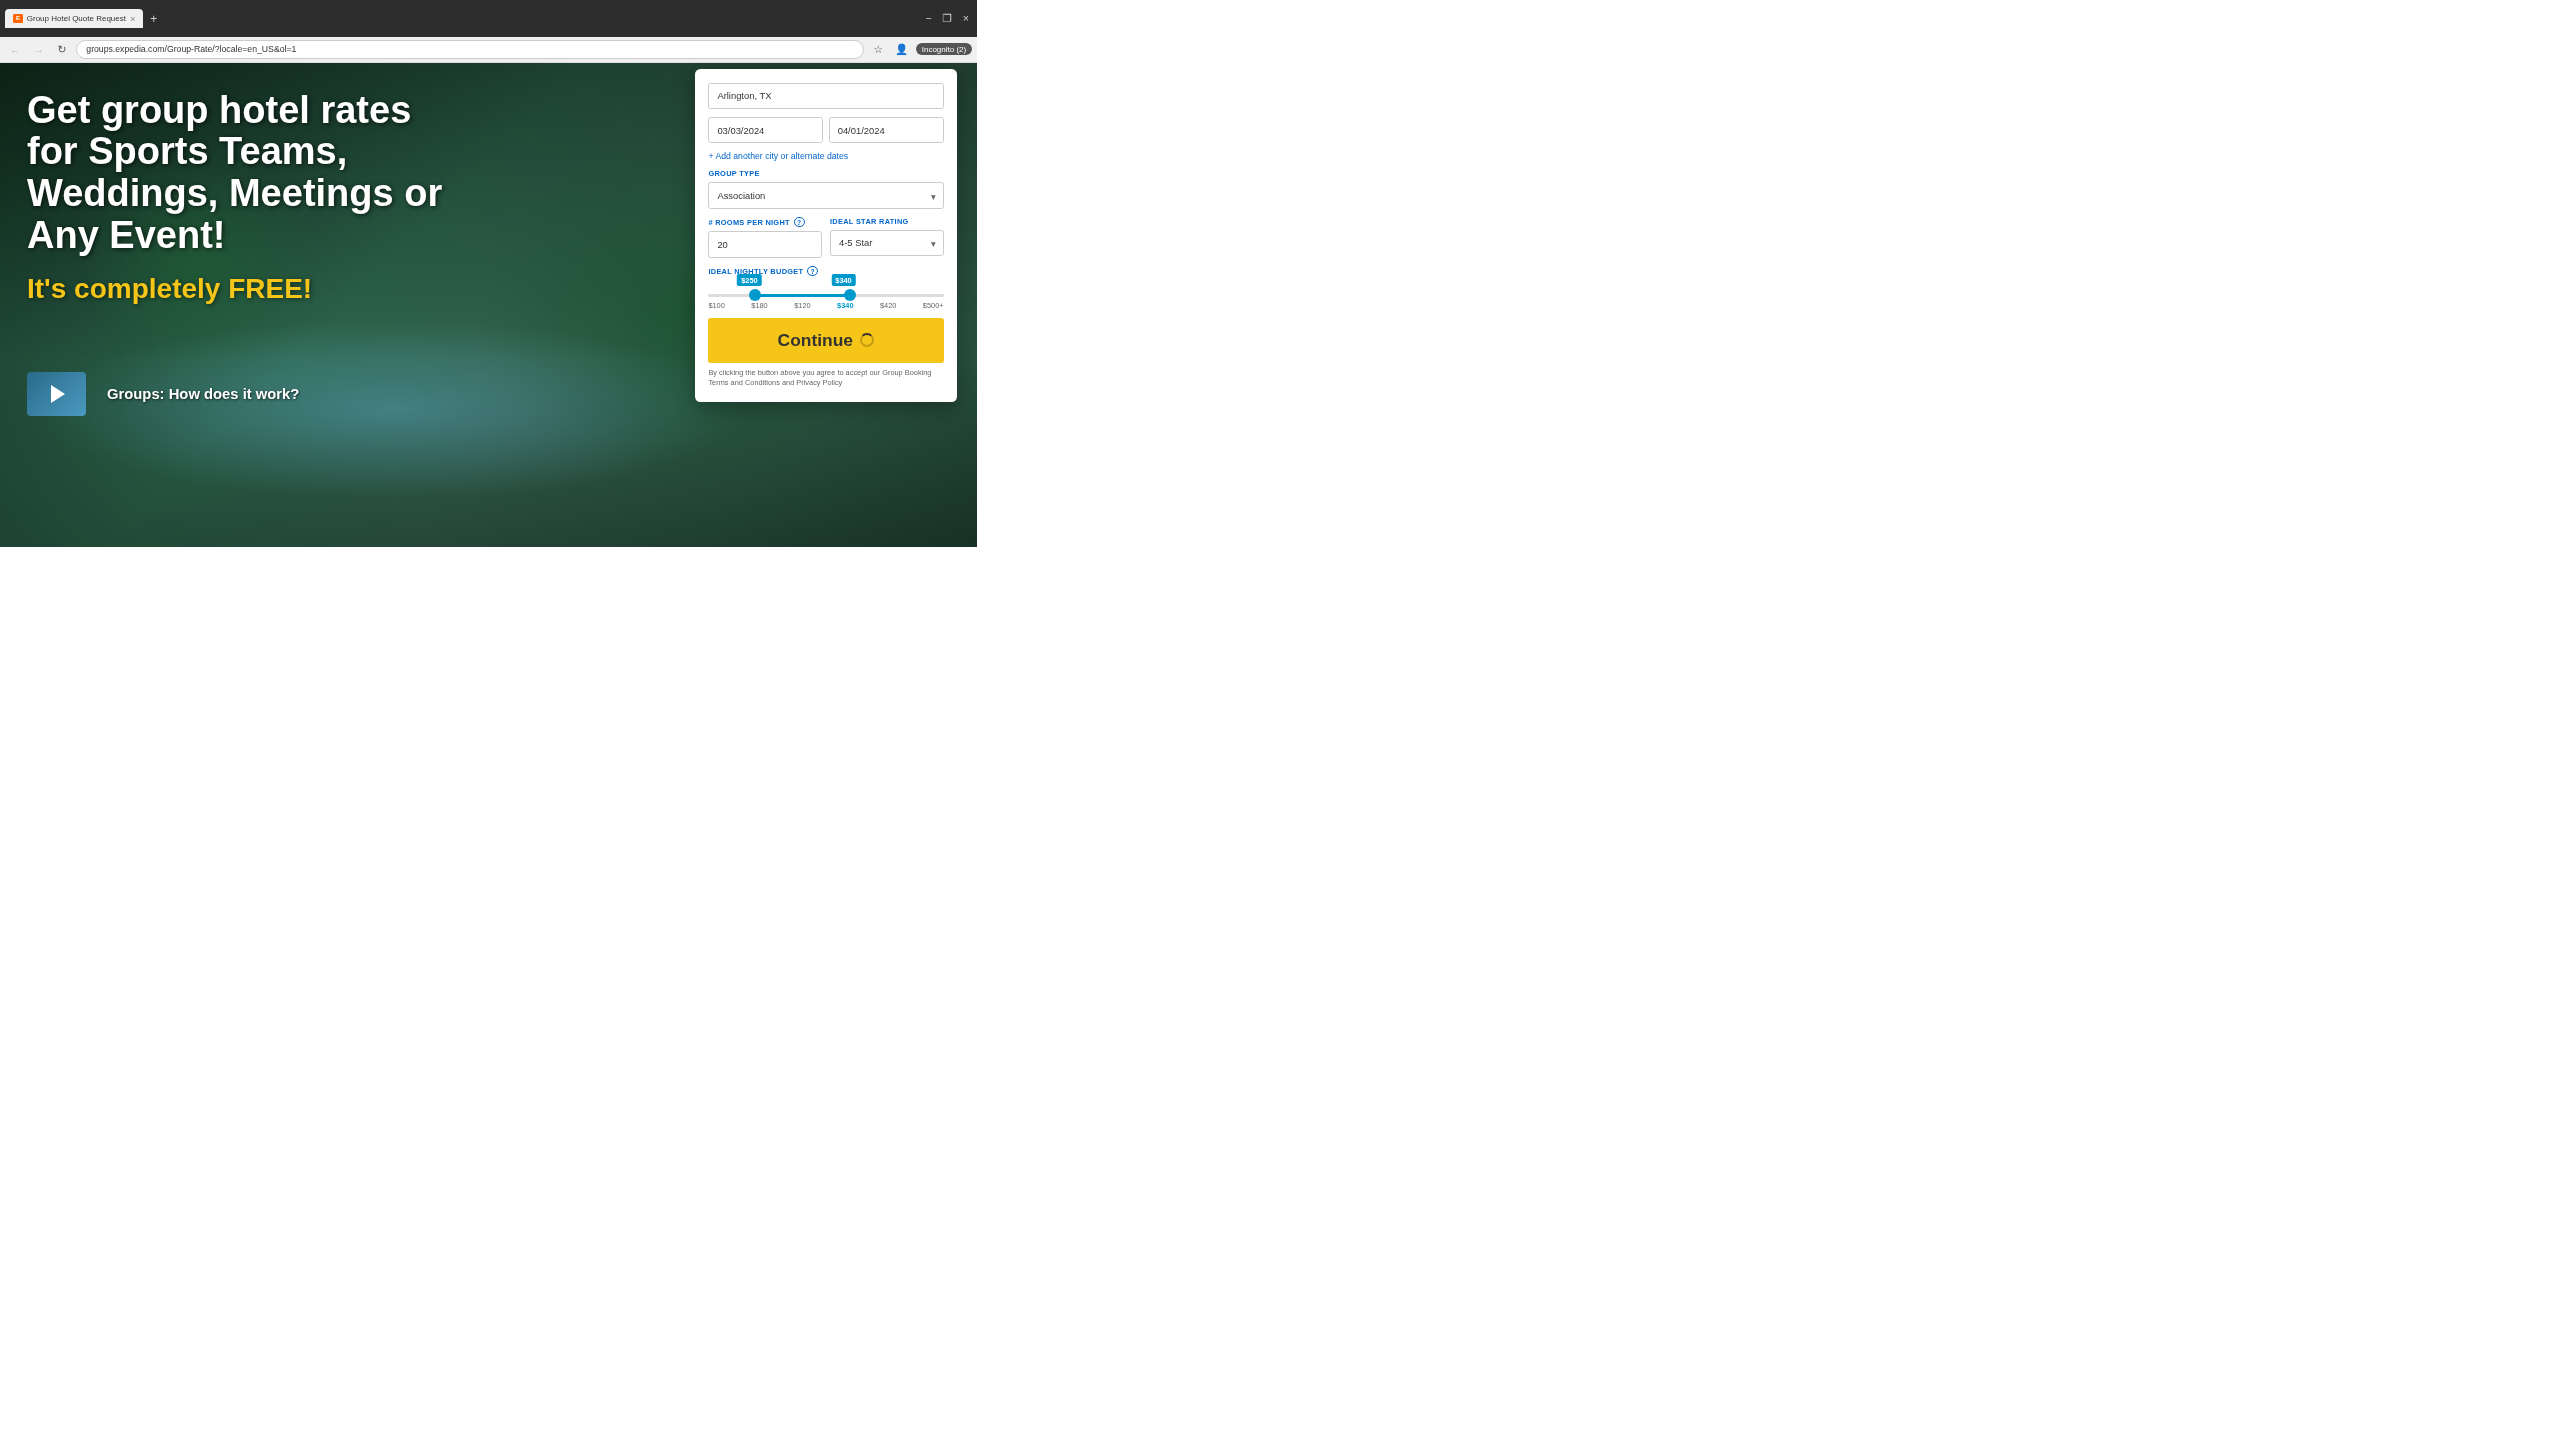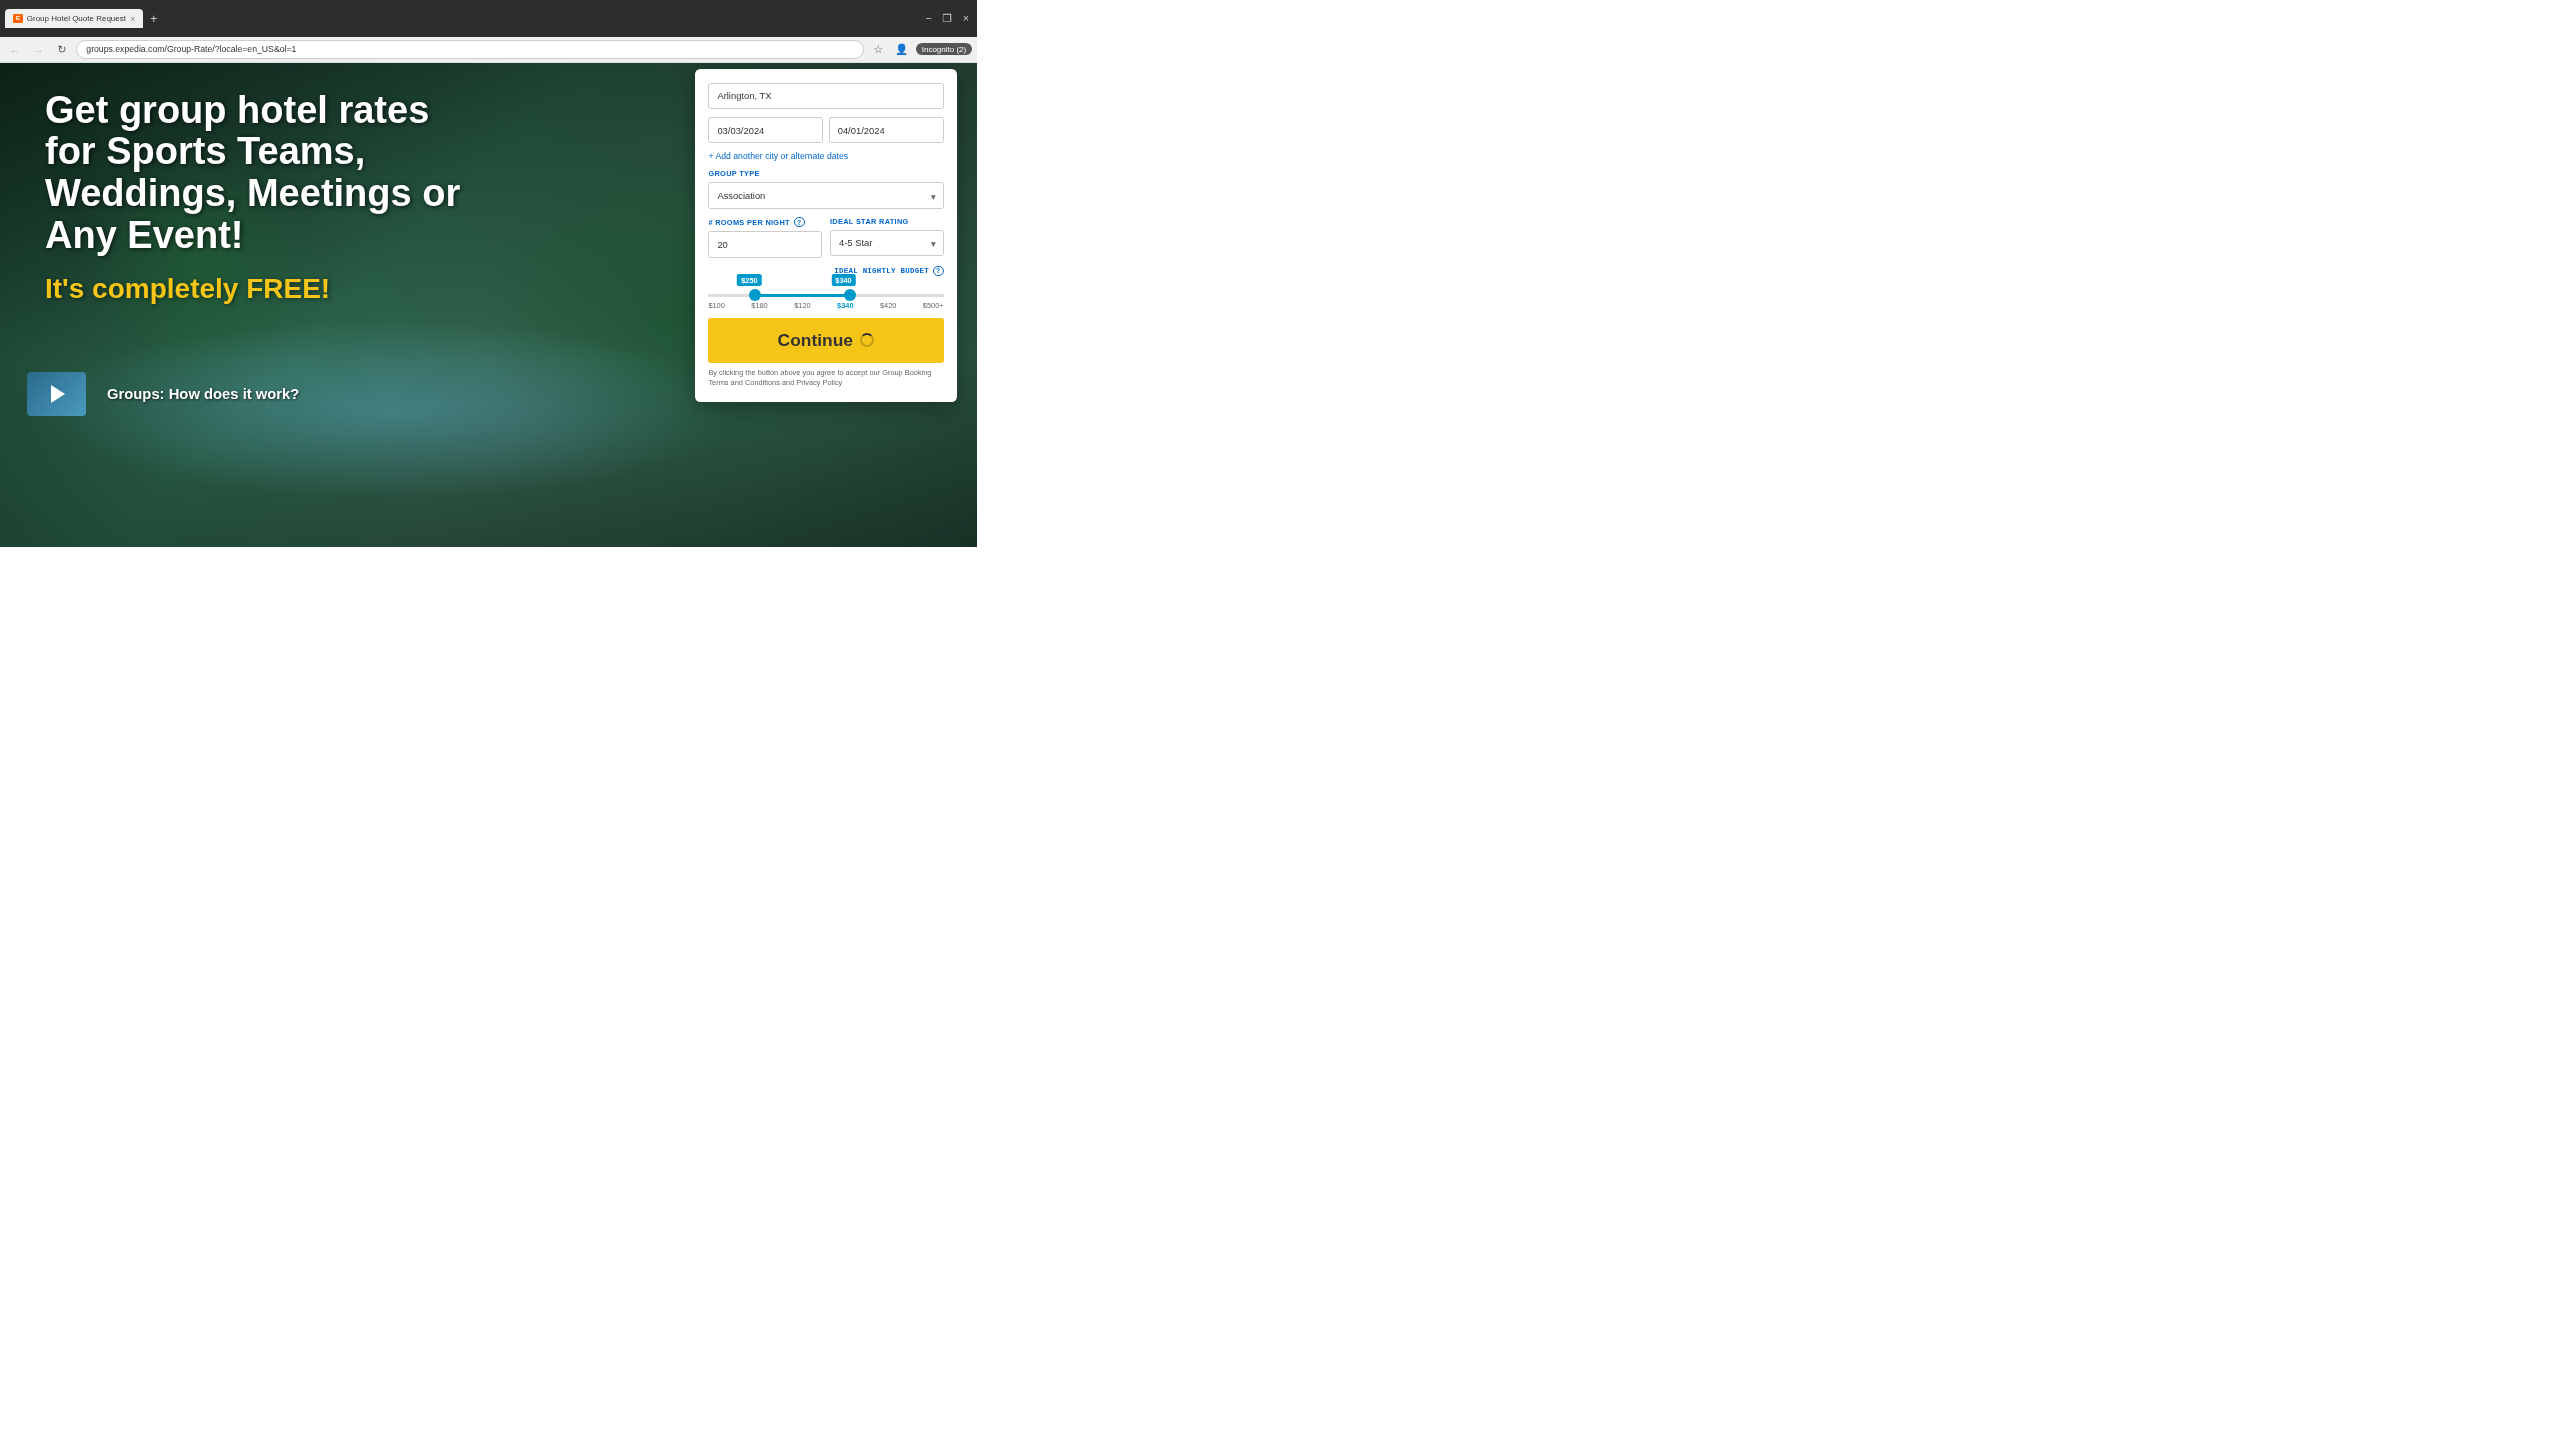--- a/index.html
+++ b/index.html
@@ -167,21 +167,21 @@
       background:
         radial-gradient(ellipse 60% 30% at 40% 70%, rgba(100,180,220,0.4) 0%, transparent 60%),
         radial-gradient(ellipse 30% 50% at 70% 50%, rgba(20,80,40,0.6) 0%, transparent 70%),
         radial-gradient(ellipse 20% 40% at 20% 40%, rgba(30,100,50,0.5) 0%, transparent 60%);
     }
 
     
     .hero-text {
       position: absolute;
       top: 27px;
-      left: 45px;
+      left: 27px;
       max-width: 416px;
     }
     .hero-headline {
       font-size: 38px;
       font-weight: 900;
       color: white;
       line-height: 1.1;
       text-shadow: 1.3px 1.3px 5.4px rgba(0,0,0,0.7);
     }
     .hero-free {
@@ -319,24 +319,23 @@
       display: flex;
       gap: 8px;
       margin-bottom: 8px;
       align-items: flex-start;
     }
     .two-col > div { flex: 1; }
 
     .budget-section { margin-bottom: 8px; }
     .budget-header {
       display: flex;
-      justify-content: flex-end;
+      justify-content: flex-start;
       align-items: center;
       margin-bottom: 5.4px;
-      font-family: Liberation Mono, monospace;
     }
 
     
     .slider-container {
       position: relative;
       margin-bottom: 2.7px;
       margin-top: 7px;
     }
     .slider-track {
       position: relative;

